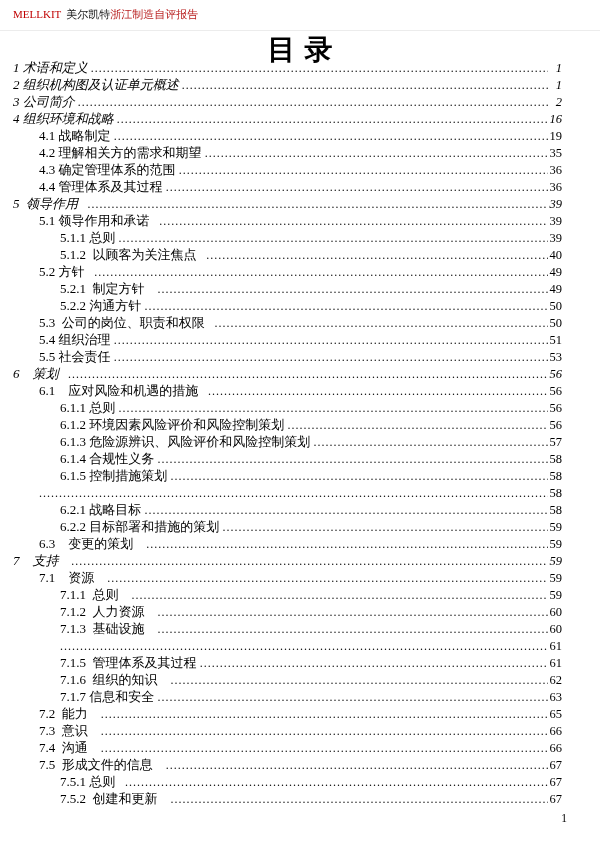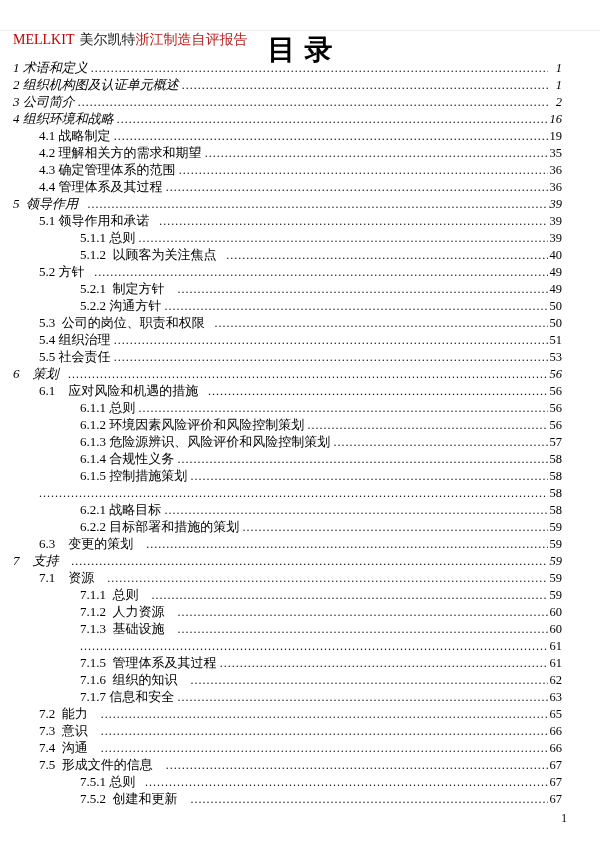--- a/index.html
+++ b/index.html
@@ -2,35 +2,35 @@
 <html><head>
 <meta charset="utf-8">
 <style>
   html,body { margin:0; padding:0; background:#888; }
   .page {
     position:relative; width:600px; height:845px; margin:0 auto;
     background:#ffffff; overflow:hidden;
     font-family:"Liberation Serif","DejaVu Serif",serif;
     color:#000;
   }
-  .header { position:absolute; top:7px; left:13px; font-size:14px; white-space:nowrap;margin-top:24px; }
+  .header { position:absolute; top:7px; left:13px; font-size:11px; white-space:nowrap; }
   .header .brand { color:#c00000; margin-right:5px; }
   .header .company { color:#1a1a1a; }
   .header .report { color:#b92020; }
   .header-rule { position:absolute; top:30px; left:0; width:600px; border-top:1px solid #ececec; }
   .doc-title {
     position:absolute; top:31px; left:0; width:600px;
     text-align:center; font-size:28px; font-weight:bold;
     letter-spacing:9px; text-indent:9px;
   }
   .toc { position:absolute; top:59px; left:0; width:562px; }
   .row { display:flex; align-items:baseline; height:17px; font-size:13px; line-height:17px; }
   .row.lvl0 { padding-left:13px;font-style:italic; }
   .row.lvl1 { padding-left:39px; }
-  .row.lvl2 { padding-left:80px;justify-content:space-between; }
+  .row.lvl2 { padding-left:60px;justify-content:space-between; }
   .label { white-space:pre; }
   .dots { flex:1 1 auto; overflow:hidden; white-space:nowrap; height:17px; }
   .dots::after {
     content:"..................................................................................................................................................................................................................";
     font-size:12px; letter-spacing:1px; color:#111;
   }
   .pg { flex:0 0 auto; text-align:right; min-width:14px; white-space:pre; font-size:12.5px; }
   .footer-pg { position:absolute; top:812px; right:33px; font-size:11.5px; }
 </style>
 </head>

